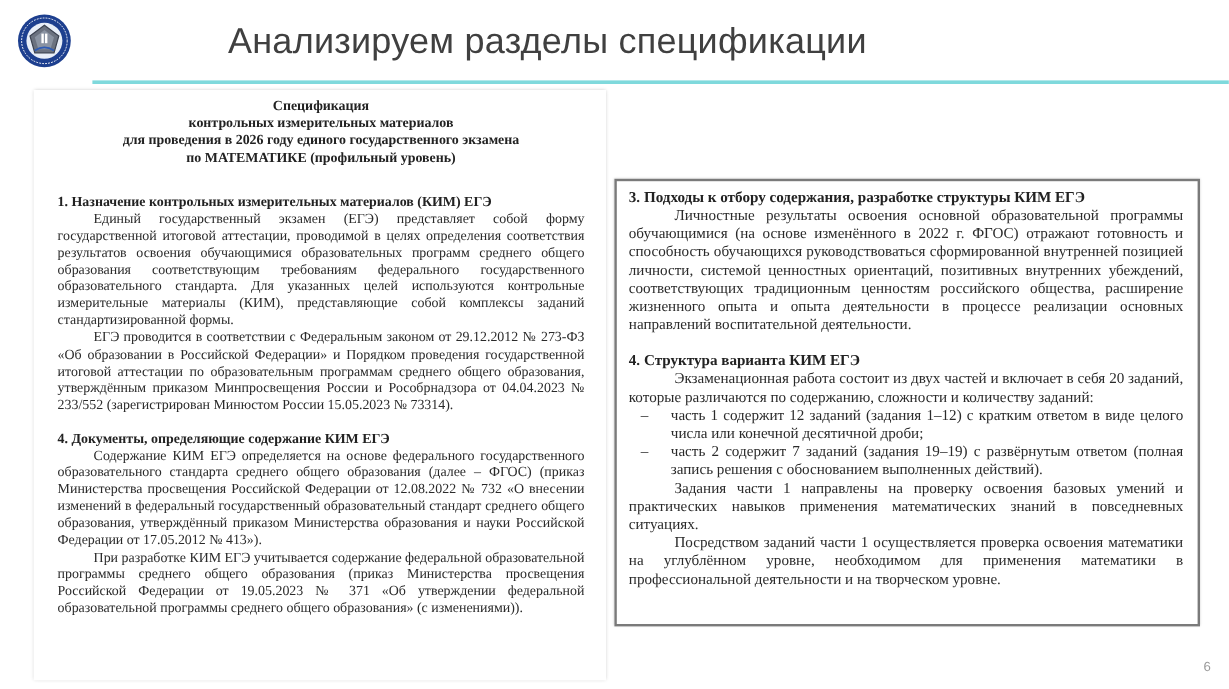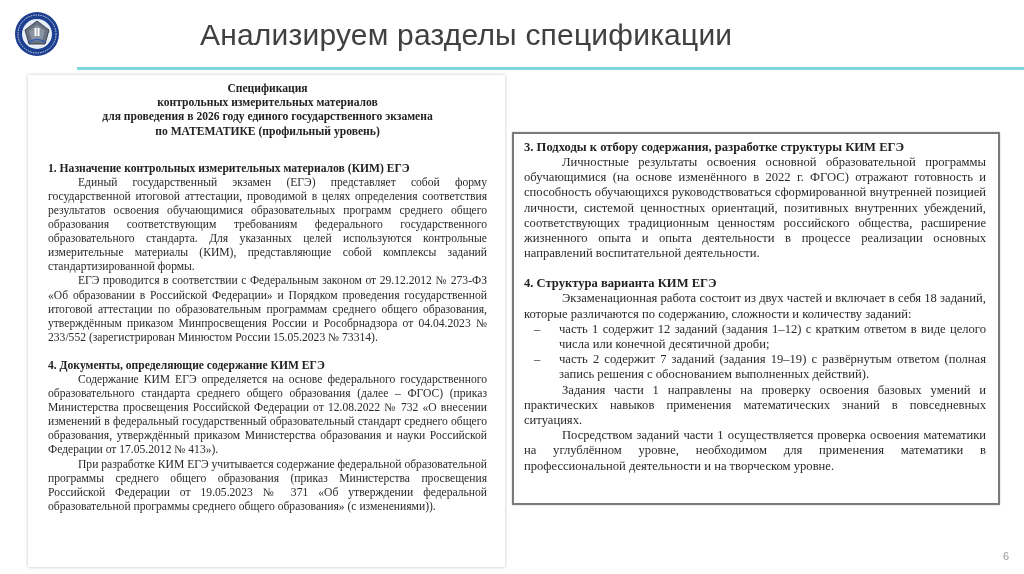--- a/index.html
+++ b/index.html
@@ -6,21 +6,21 @@
   body {
     width:1024px; height:574px; position:relative; overflow:hidden;
     background:#ffffff;
     font-family:"Liberation Serif", serif;
     color:#222;
   }
   .logo {
     position:absolute; left:14px; top:11px; width:46px; height:46px;
   }
   .slide-title {
-    position:absolute; left:200px; top:18px; width:660px;
+    position:absolute; left:190px; top:18px; width:660px;
     font-family:"Liberation Sans", sans-serif;
     font-size:30px; color:#404040; letter-spacing:0.2px;
     white-space:nowrap;
   }
   .title-rule {
     position:absolute; left:77px; right:0; top:67px; height:3px;
     background:#7fd9dc;
   }
   .doc-left {
     position:absolute; left:28px; top:75px; width:477px; height:492px;
@@ -41,21 +41,21 @@
     margin:0; font-size:11.6px; line-height:14.1px; text-align:justify;
     text-indent:30px; color:#2a2a2a;
   }
   .watermark {
     position:absolute; left:180px; top:250px; width:300px; height:120px;
     transform:rotate(-55deg);
     font-family:"Liberation Sans", sans-serif; font-size:64px;
     color:rgba(150,150,150,0.08); pointer-events:none; white-space:nowrap;
   }
   .doc-right {
-    position:absolute; left:512px; top:132px; width:488px; height:373px;
+    position:absolute; left:512px; top:149px; width:488px; height:373px;
     background:#fff;
     border:2px solid #7a7a7a;
     box-shadow:0 0 2px rgba(0,0,0,0.2);
     box-sizing:border-box;
     padding:6px 12px 0 10px;
     overflow:hidden;
   }
   .doc-right .h {
     font-weight:bold; font-size:12.6px; line-height:15px;
   }
@@ -112,21 +112,21 @@
   <div class="h">4. Документы, определяющие содержание КИМ ЕГЭ</div>
   <p>Содержание КИМ ЕГЭ определяется на основе федерального государственного образовательного стандарта среднего общего образования (далее – ФГОС) (приказ Министерства просвещения Российской Федерации от 12.08.2022 № 732 «О внесении изменений в федеральный государственный образовательный стандарт среднего общего образования, утверждённый приказом Министерства образования и науки Российской Федерации от 17.05.2012 № 413»).</p>
   <p>При разработке КИМ ЕГЭ учитывается содержание федеральной образовательной программы среднего общего образования (приказ Министерства просвещения Российской Федерации от 19.05.2023 № 371 «Об утверждении федеральной образовательной программы среднего общего образования» (с изменениями)).</p>
 </div>
 
 <div class="doc-right">
   <div class="h">3. Подходы к отбору содержания, разработке структуры КИМ ЕГЭ</div>
   <p>Личностные результаты освоения основной образовательной программы обучающимися (на основе изменённого в 2022 г. ФГОС) отражают готовность и способность обучающихся руководствоваться сформированной внутренней позицией личности, системой ценностных ориентаций, позитивных внутренних убеждений, соответствующих традиционным ценностям российского общества, расширение жизненного опыта и опыта деятельности в процессе реализации основных направлений воспитательной деятельности.</p>
 
   <div class="h second">4. Структура варианта КИМ ЕГЭ</div>
-  <p>Экзаменационная работа состоит из двух частей и включает в себя 18 заданий, которые различаются по содержанию, сложности и количеству заданий:</p>
+  <p>Экзаменационная работа состоит из двух частей и включает в себя 20 заданий, которые различаются по содержанию, сложности и количеству заданий:</p>
   <ul>
     <li>
       <span class="dash">–</span>
       <span>часть 1 содержит 12 заданий (задания 1–12) с кратким ответом в виде целого числа или конечной десятичной дроби;</span>
     </li>
     <li>
       <span class="dash">–</span>
       <span>часть 2 содержит 7 заданий (задания 19–19) с развёрнутым ответом (полная запись решения с обоснованием выполненных действий).</span>
     </li>
   </ul>

